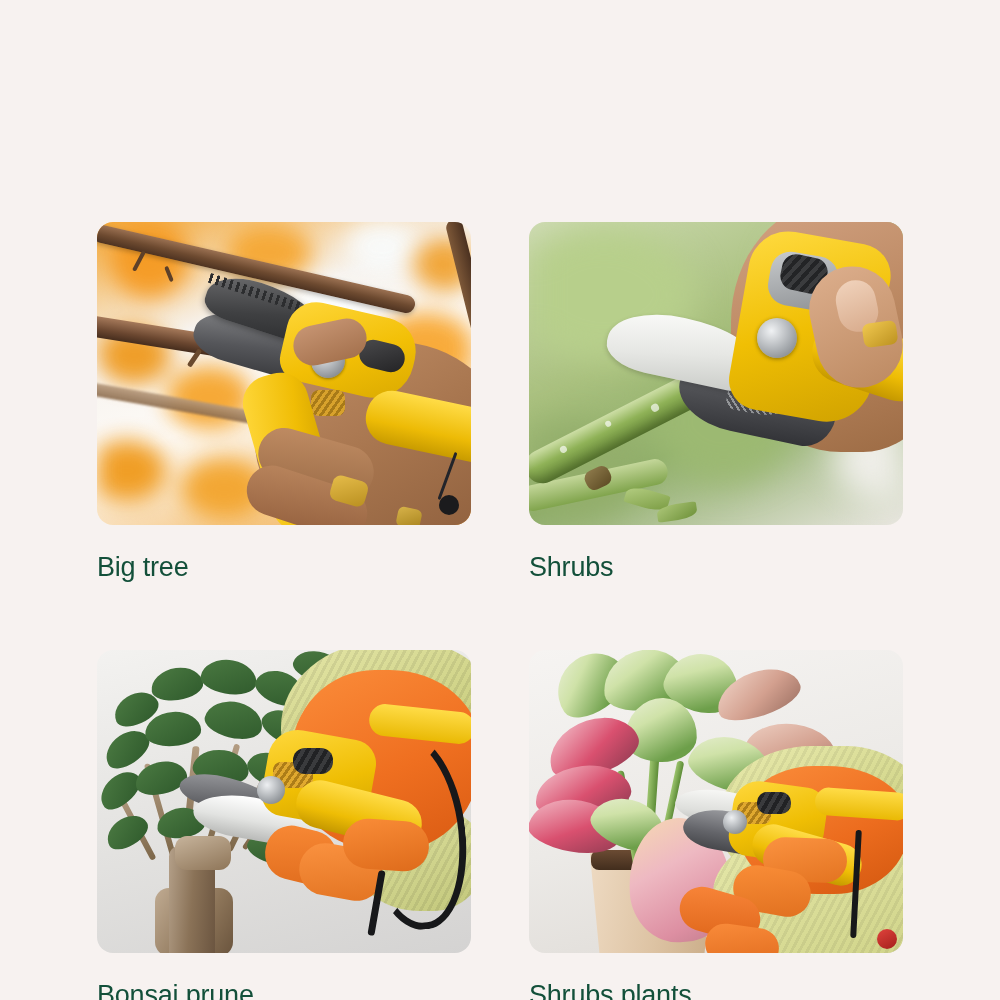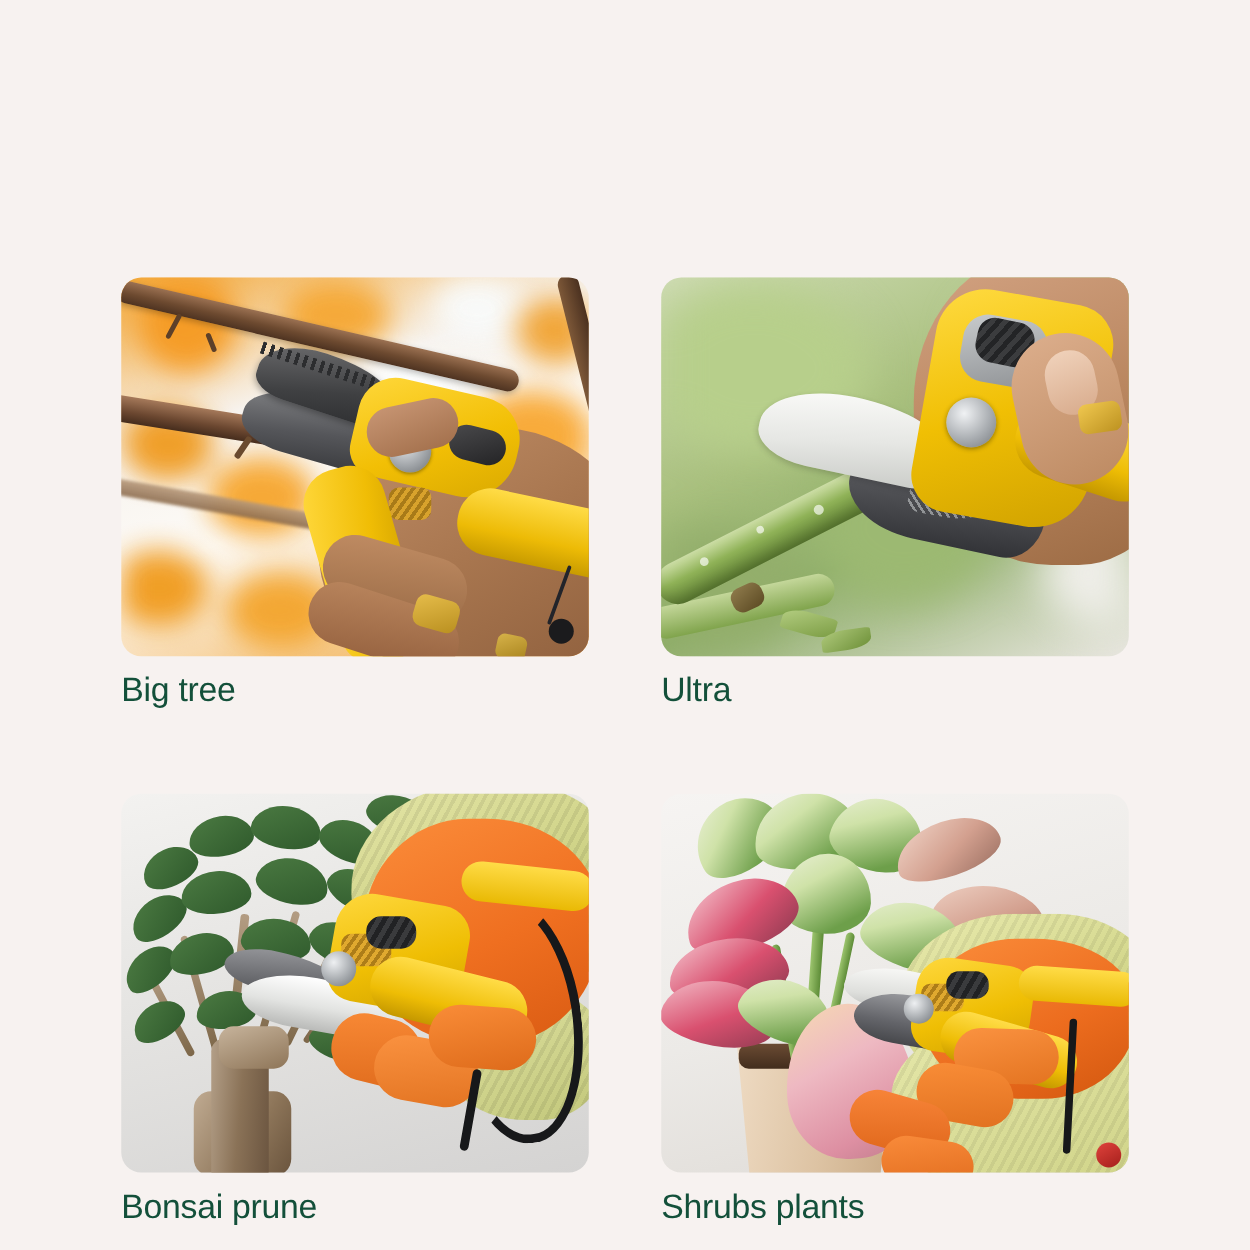--- a/index.html
+++ b/index.html
@@ -31,21 +31,21 @@
   .row+.row{margin-top:67px;}
   .cell{width:374px;}
   .photo{
     width:374px;height:303px;
     border-radius:16px;
     overflow:hidden;
     position:relative;
     background:#ddd;
   }
   .caption{
-    margin-top:11px;
+    margin-top:26px;
     font-family:"Liberation Sans",sans-serif;
     font-size:27px;
     line-height:32px;
     color:#13503a;
     letter-spacing:-0.2px;
   }
 
   
   .lyr{position:absolute;}
   .blob{position:absolute;border-radius:50%;}
@@ -398,21 +398,21 @@
           <div class="lyr bladeTop"></div>
           <div class="lyr headY"></div>
           <div class="lyr latchBase"></div>
           <div class="lyr latch"></div>
           <div class="lyr pivot"></div>
           <div class="lyr handle"></div>
           <div class="lyr thumb"></div>
           <div class="lyr nail"></div>
           <div class="lyr ringg"></div>
         </div>
-        <div class="caption">Ultra</div>
+        <div class="caption">Shrubs</div>
       </div>
 
     </div>
 
     <div class="row">
 
       <div class="cell">
         <div class="photo p3">
           <div class="br s5"></div>
           <div class="br s2"></div>

